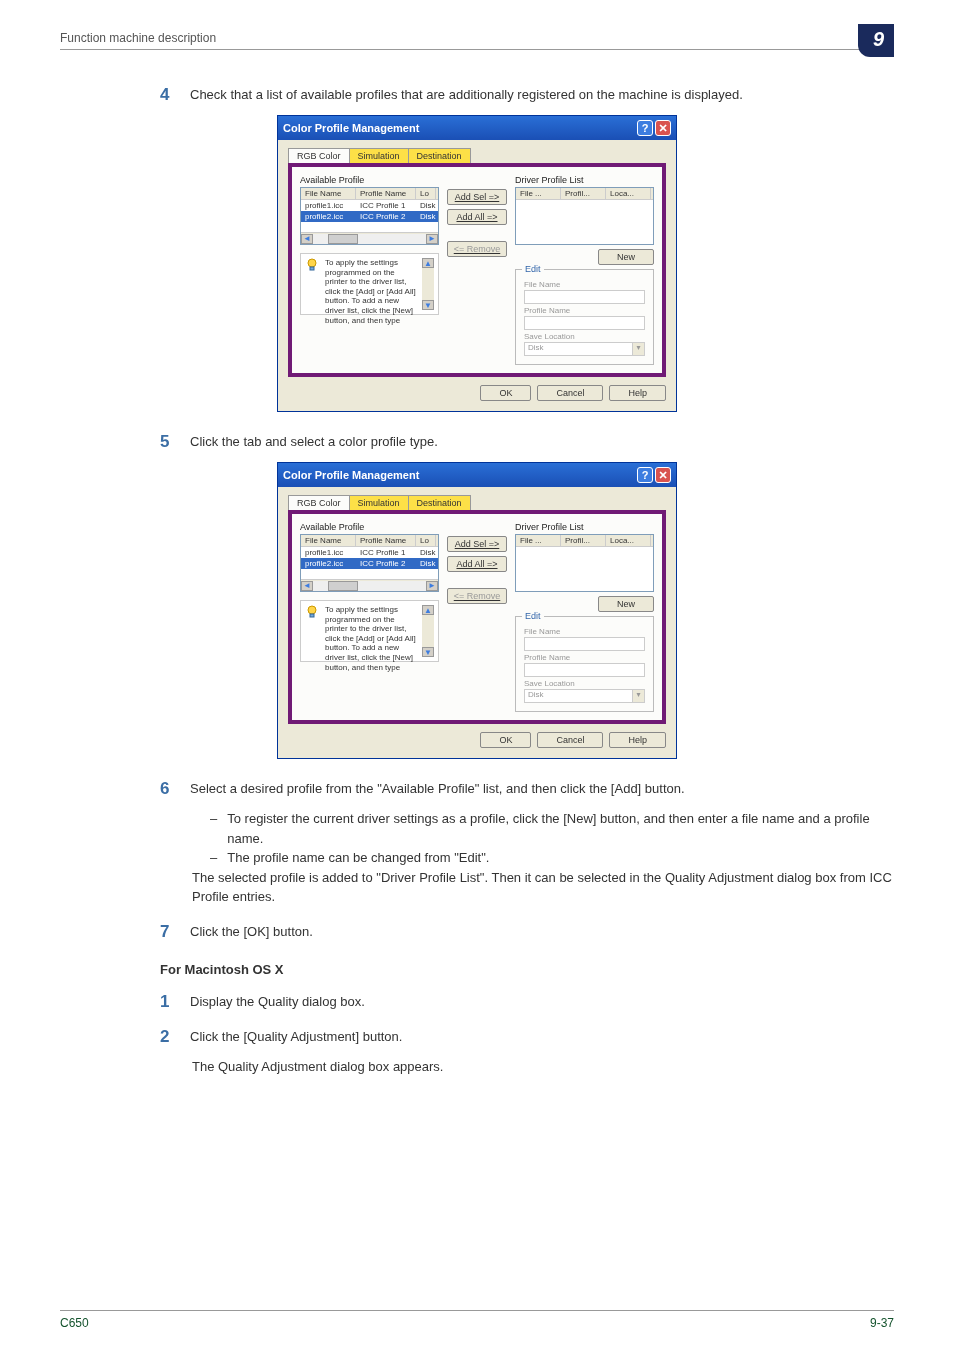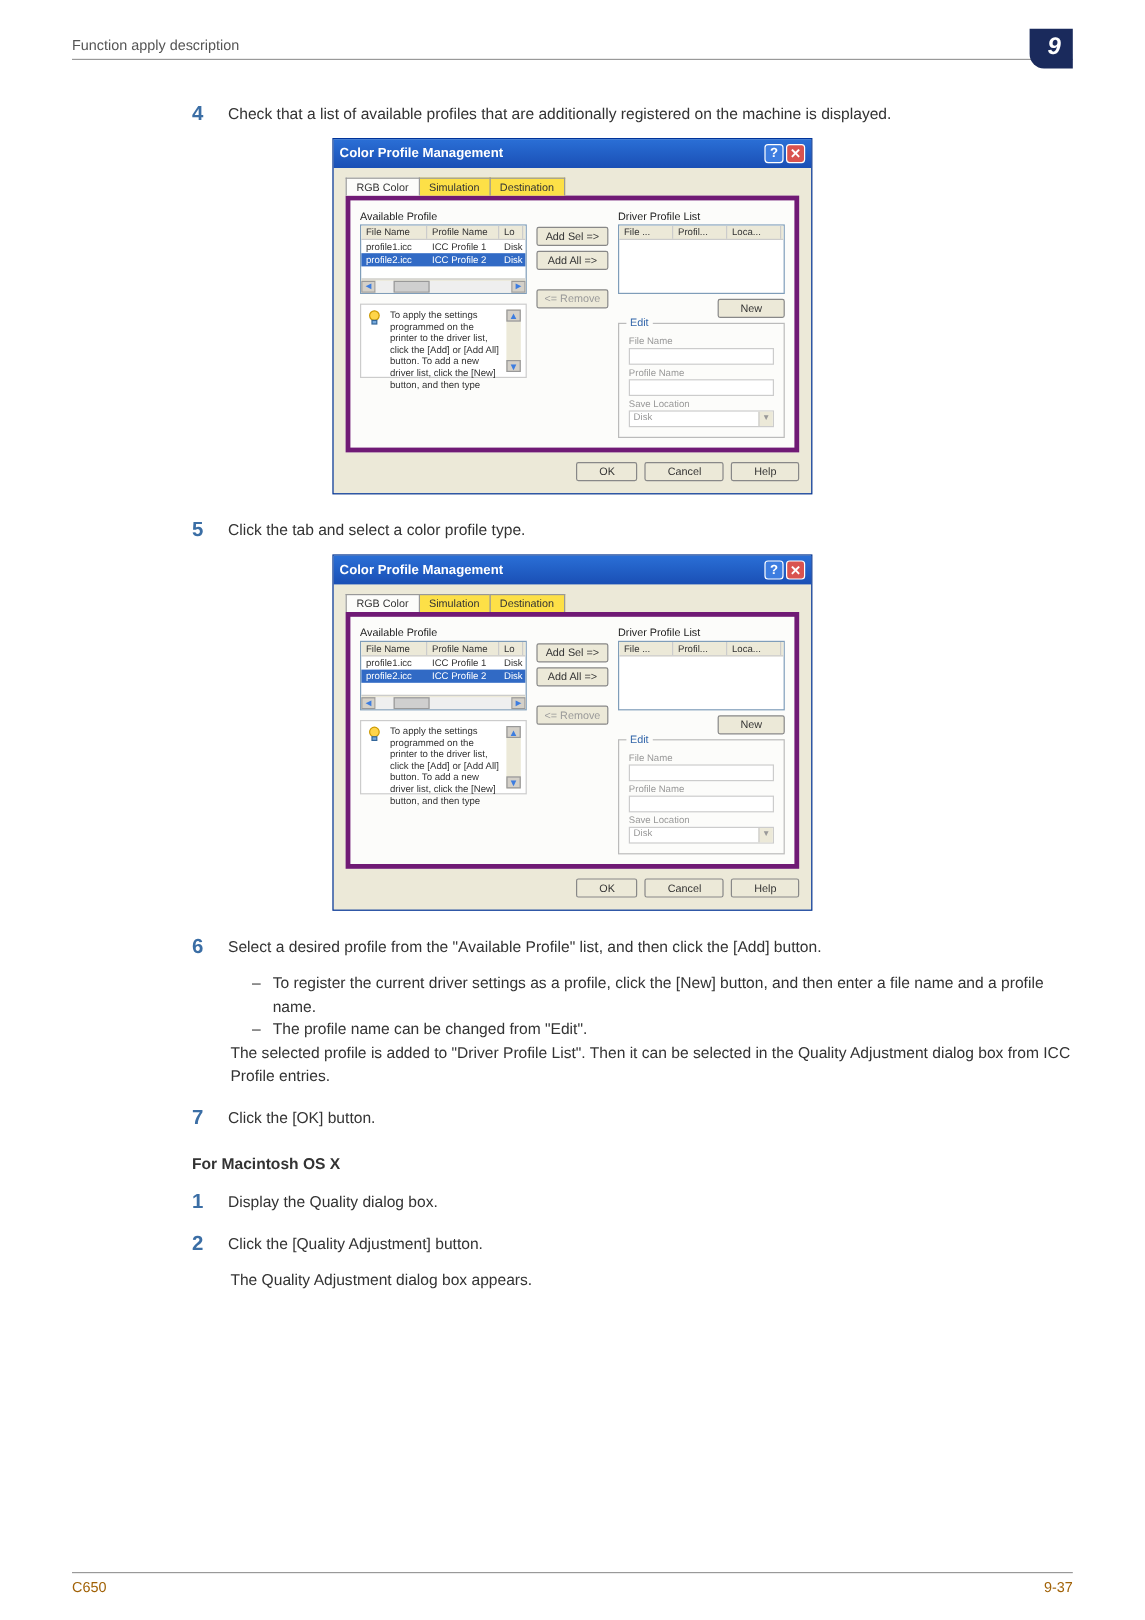--- a/index.html
+++ b/index.html
@@ -123,21 +123,21 @@
   .tab-content {
     border:4px solid #701a75;
     padding:8px;
     background:#fcfcfa;
   }
   .two-col {
     display:flex;
     gap:8px;
   }
   .col-left { flex:1; }
-  .col-mid { width:60px; display:flex; flex-direction:column; gap:4px; margin-top:14px;}
+  .col-mid { width:60px; display:flex; flex-direction:column; gap:4px; margin-top:14px;text-decoration:underline;}
   .col-right { flex:1; }
   .lbl { font-size:9px; color:#222; margin-bottom:2px; }
   .listbox {
     border:1px solid #7f9db9;
     background:#fff;
     height:58px;
     font-size:9px;
     position:relative;
     overflow:hidden;
   }
@@ -271,31 +271,31 @@
   }
   .footer {
     position:absolute;
     bottom:20px;
     left:60px; right:60px;
     border-top:1px solid #999;
     display:flex;
     justify-content:space-between;
     padding-top:5px;
     font-size:12px;
-    color:#a16207;
+    color:#14532d;
   }
 </style>
 </head>
 <body>
 
 <div class="page">
 
   <div class="section-header">
     <div class="line">
-      <span class="label">Function apply description</span>
+      <span class="label">Function machine description</span>
     </div>
     <div class="section-tab">9</div>
   </div>
 
   <div class="step">
     <div class="num">4</div>
     <div class="txt">Check that a list of available profiles that are additionally registered on the machine is displayed.</div>
   </div>
 
   <div class="screenshot-wrap">

